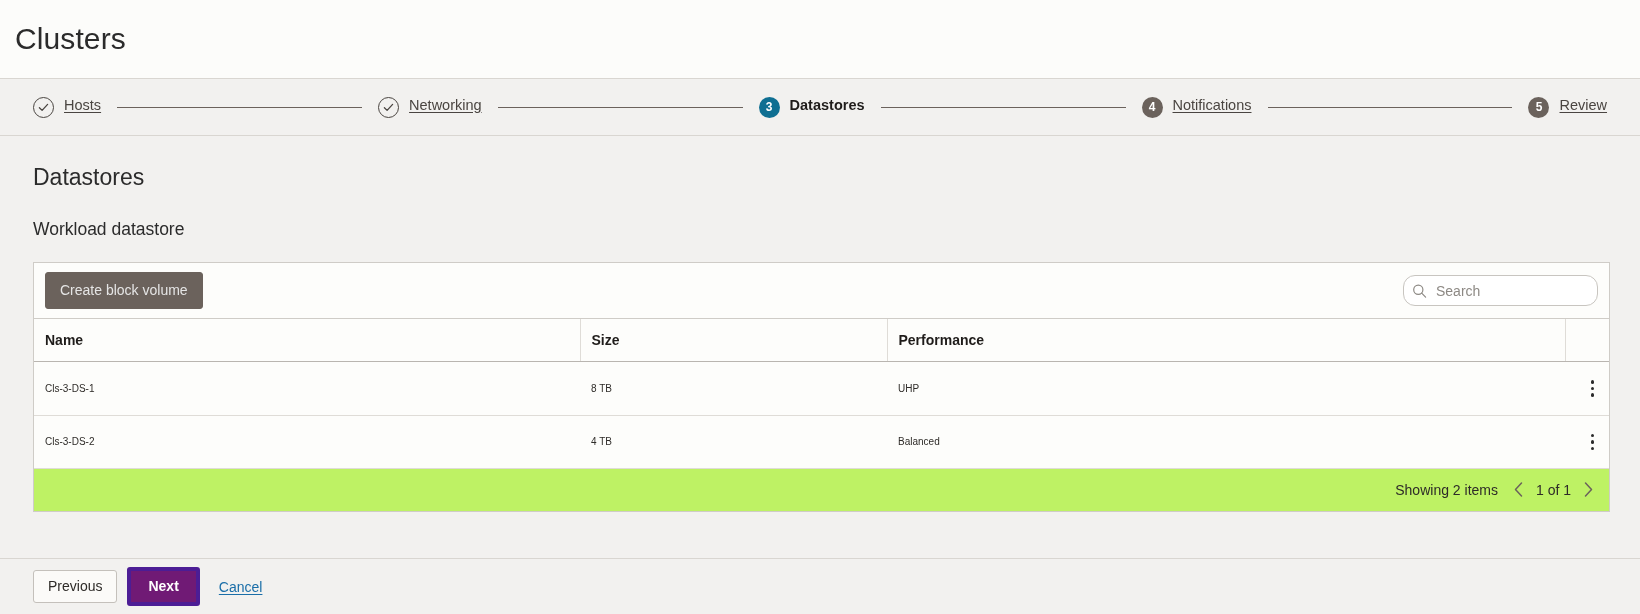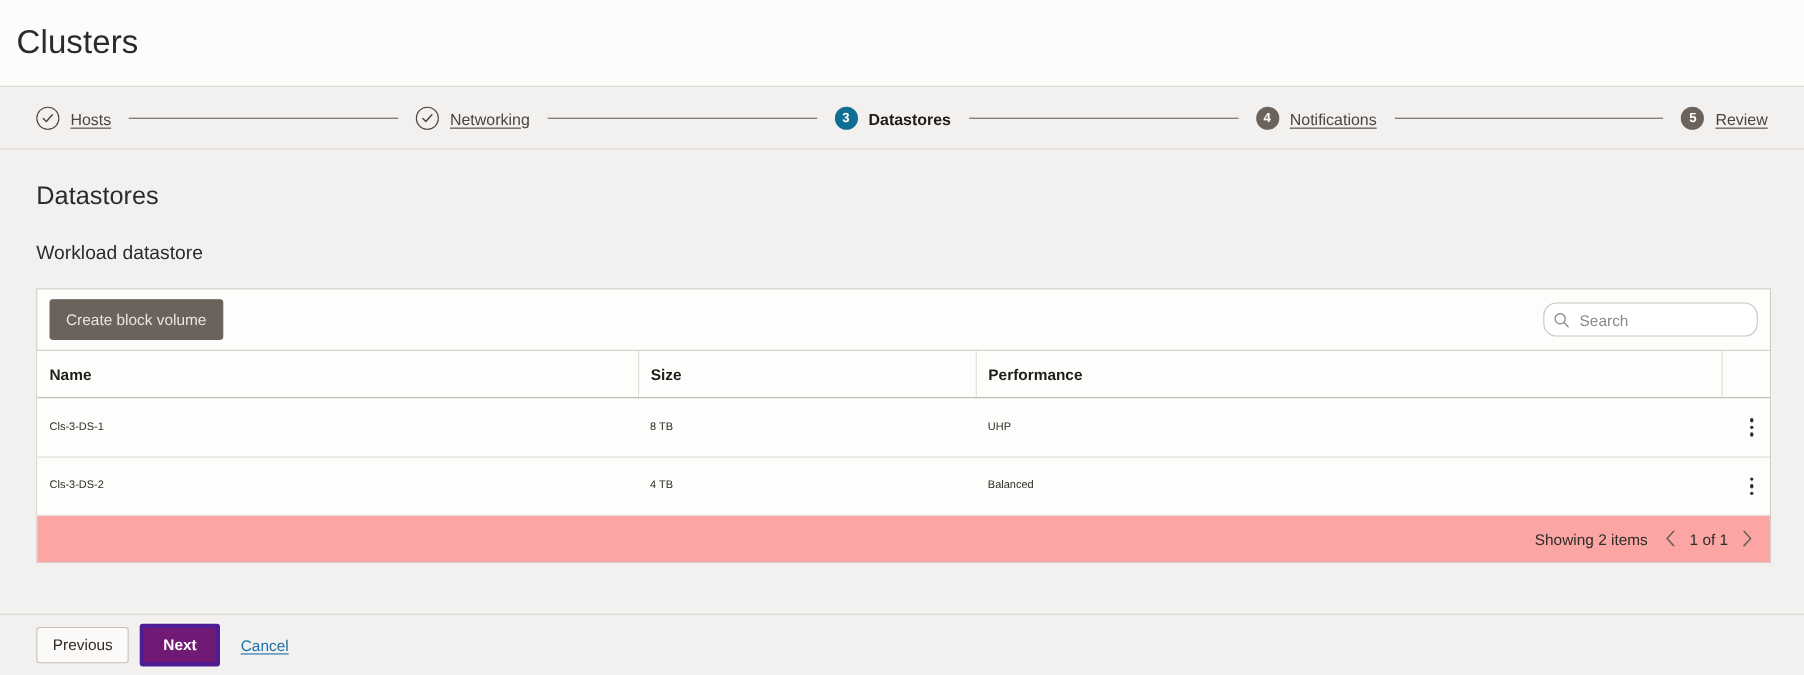--- a/index.html
+++ b/index.html
@@ -47,21 +47,21 @@
     height: 57px;
     background: #f2f1ef;
     border-bottom: 1px solid #d9d6d1;
     display: flex;
     align-items: center;
     padding: 0 33px;
     flex: none;
   }
   .step {
     display: flex;
-    align-items: flex-end;
+    align-items: flex-start;
     gap: 10px;
     flex: none;
     white-space: nowrap;
   }
   .step-marker {
     width: 21px;
     height: 21px;
     border-radius: 50%;
     display: flex;
     align-items: center;
@@ -223,21 +223,21 @@
     background: #2b2b2b;
     display: block;
   }
 
   .grid-footer {
     display: flex;
     align-items: center;
     justify-content: flex-end;
     gap: 14px;
     padding: 12px 14px 13px 14px;
-    background: #fca5a5;
+    background: #bef264;
   }
   .showing-text {
     font-size: 14px;
     color: #2e2b28;
   }
   .pager {
     display: flex;
     align-items: center;
     gap: 11px;
   }

